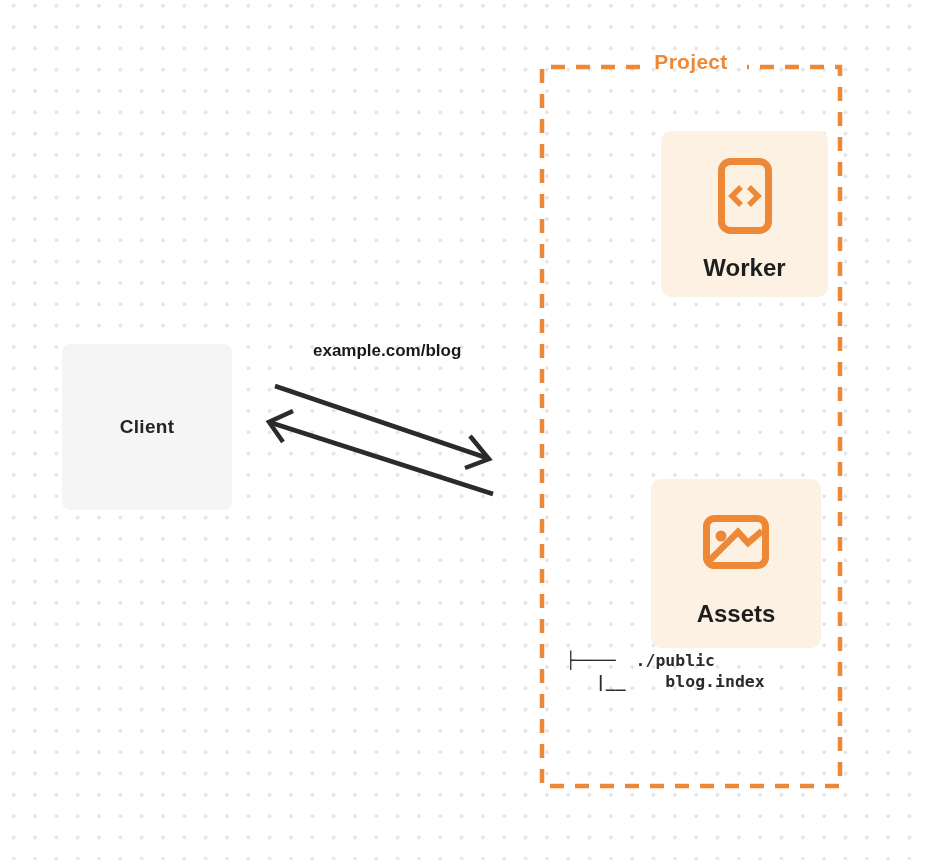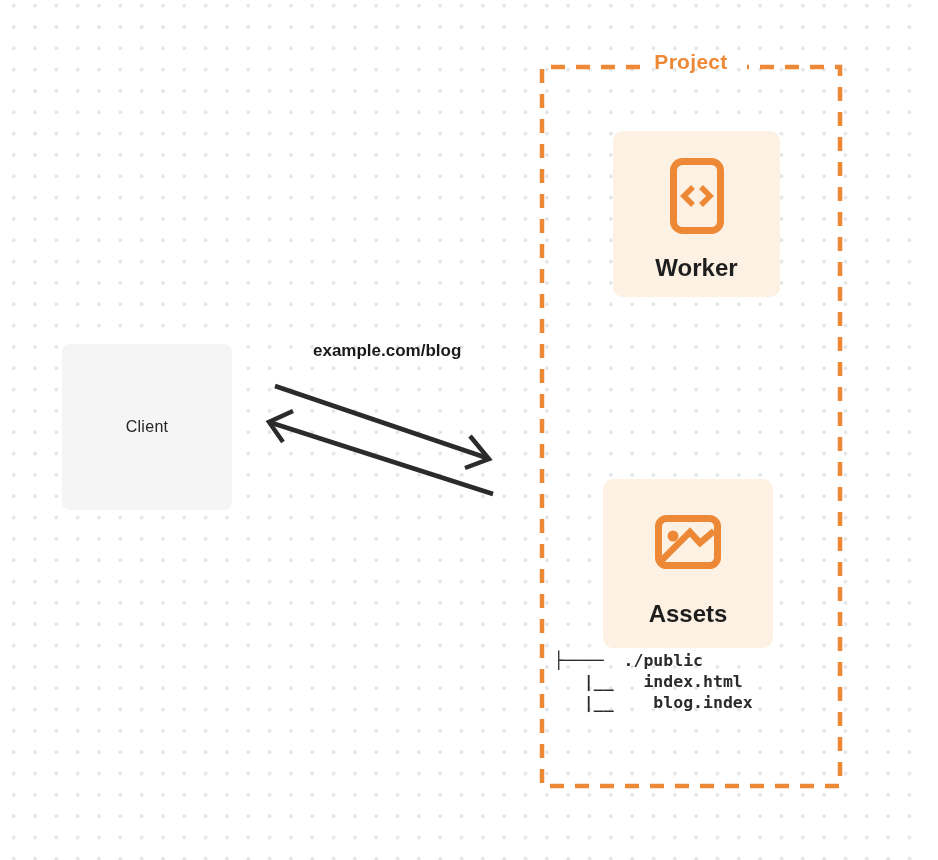--- a/index.html
+++ b/index.html
@@ -30,20 +30,21 @@
     color: #ED8936;
     letter-spacing: 0.3px;
   }
   .card {
     position: absolute;
     background: #FCF1E3;
     border-radius: 10px;
     display: flex;
     flex-direction: column;
     align-items: center;
+    margin-left: 48px;
   }
   .card-worker { left: 613px; top: 131px; width: 167px; height: 166px; }
   .card-assets { left: 603px; top: 479px; width: 170px; height: 169px; }
   .card-worker .card-icon { margin-top: 27px; }
   .card-assets .card-icon { margin-top: 36px; }
   .card-worker .card-label { margin-top: 20px; }
   .card-assets .card-label { margin-top: 31px; }
   .card-label {
     font-size: 24px;
     font-weight: 700;
@@ -55,37 +56,37 @@
     top: 344px;
     width: 170px;
     height: 166px;
     background: #F5F5F6;
     border-radius: 8px;
     display: flex;
     align-items: center;
     justify-content: center;
   }
   .client-label {
-    font-size: 16px;
-    font-weight: 400;
+    font-size: 19px;
+    font-weight: 700;
     color: #242424;
     letter-spacing: 0.3px;
   }
   .request-label {
     position: absolute;
     left: 281px;
     top: 341px;
     font-size: 17px;
     font-weight: 700;
     color: #1a1a1a;
     margin-left: 32px;
   }
   .file-tree {
     position: absolute;
-    left: 554px;
+    left: 566px;
     top: 650px;
     font-family: "DejaVu Sans Mono", monospace;
     font-size: 16.5px;
     line-height: 21px;
     font-weight: 600;
     color: #2B2B2B;
   }
   .file-tree div { white-space: pre; }
 </style>
 </head>
@@ -129,17 +130,16 @@
     <svg class="card-icon" width="66" height="54" viewBox="0 0 66 54">
       <rect x="3.5" y="3.5" width="59" height="47" rx="8" fill="none" stroke="#ED8936" stroke-width="7"></rect>
       <circle cx="18" cy="21" r="5.5" fill="#ED8936"></circle>
       <polyline points="6,46 35,17 45,28 59,16" fill="none" stroke="#ED8936" stroke-width="6.5" stroke-linejoin="miter"></polyline>
     </svg>
     <span class="card-label">Assets</span>
   </div>
 
   <div class="file-tree">
     <div>├────  ./public</div>
-    <div>   |__   index.html</div>
     <div>   |__    blog.index</div>
   </div>
 
 </div>
 
 </body></html>

